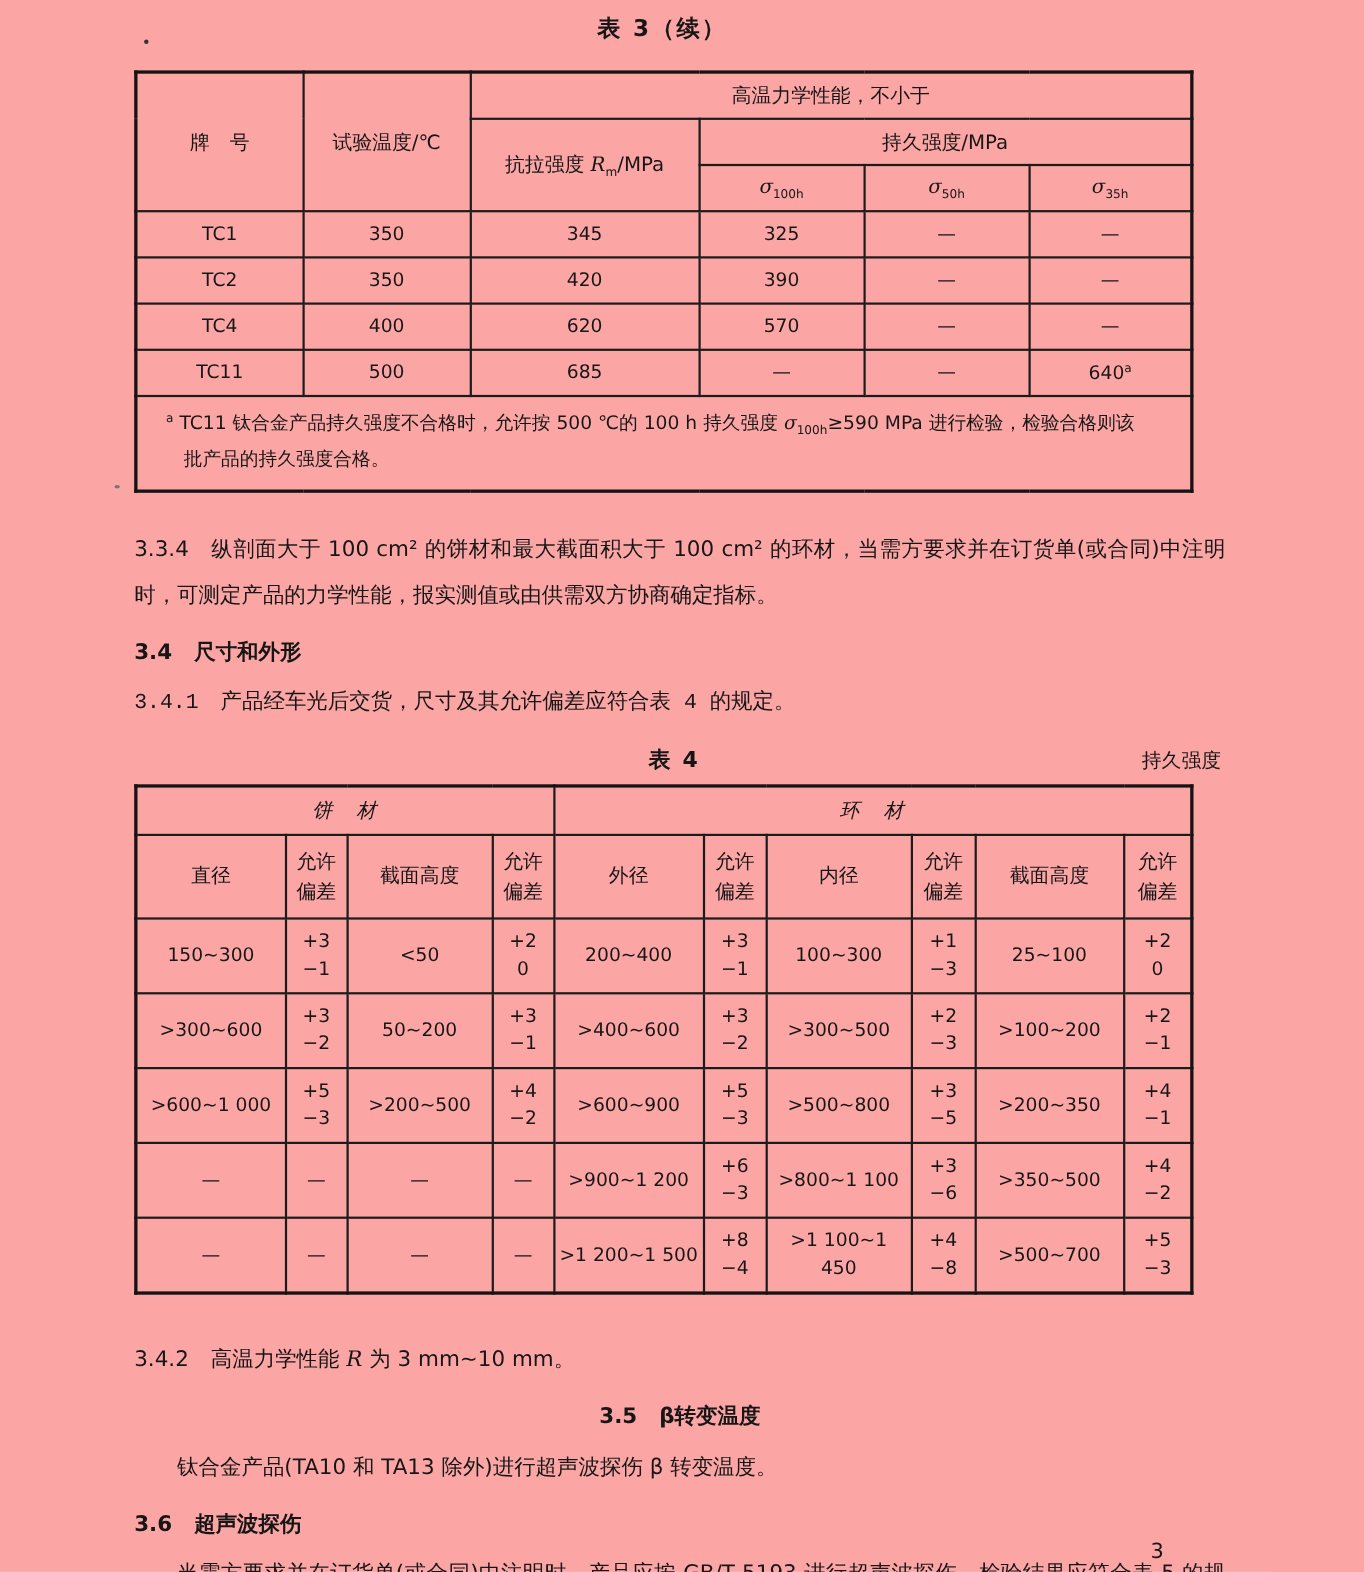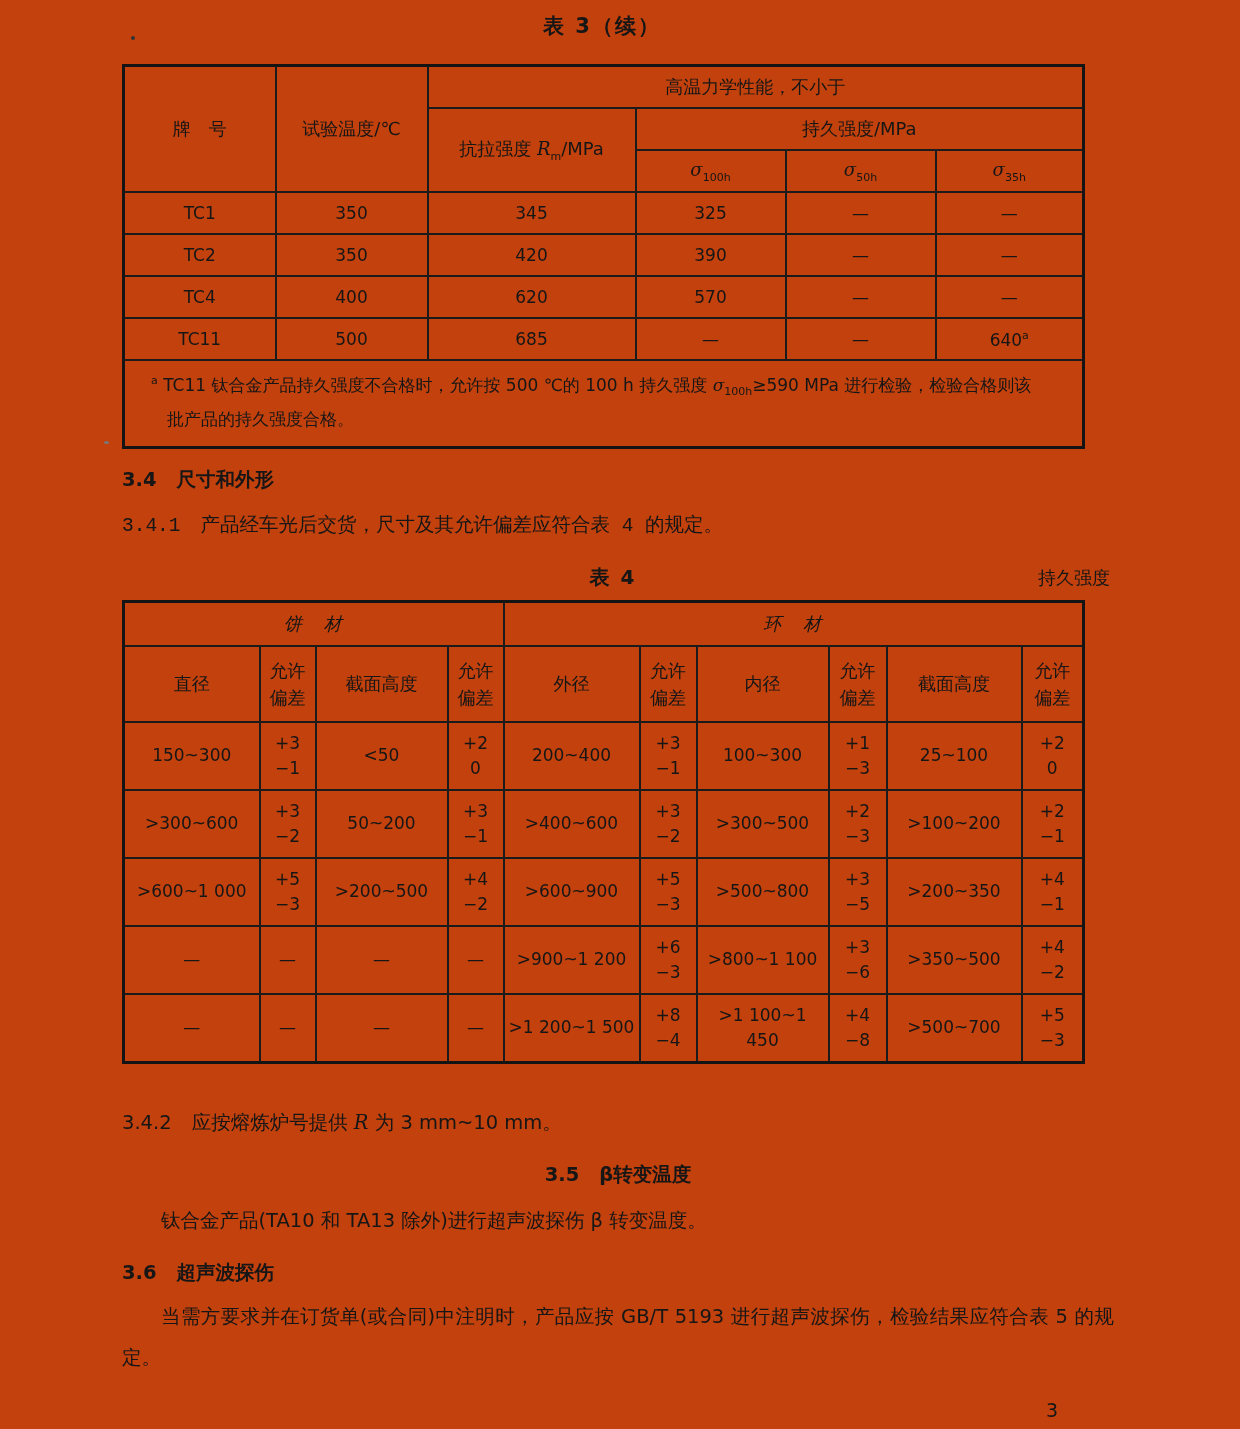--- a/index.html
+++ b/index.html
@@ -1,19 +1,19 @@
 <!DOCTYPE html>
 <html><head>
 <meta charset="utf-8">
 <style>
   html,body{margin:0;padding:0;background:#ffffff;}
   .page{
     position:relative;
     width:1240px;height:1429px;
-    background:#c2410c;
+    background:#fca5a5;
     color:#161616;
     font-family:"DejaVu Sans","Liberation Sans",sans-serif;
     overflow:hidden;
   }
   
   .t3-title{
     width:960px;margin:12px 0 0 122px;
     text-align:center;font-size:21px;font-weight:bold;
     letter-spacing:2px;
   }
@@ -152,20 +152,21 @@
     <tfoot>
       <tr>
         <td colspan="6" class="fn-cell">
           <div><sup>a</sup> <span>TC11 钛合金产品持久强度不合格时，允许按 500 ℃的 100 h 持久强度 </span><i>σ</i><sub>100h</sub><span>≥590 MPa 进行检验，检验合格则该</span></div>
           <div class="fn-line2">批产品的持久强度合格。</div>
         </td>
       </tr>
     </tfoot>
   </table>
 
+  <p class="para mt-334"><span class="num">3.3.4</span><span>纵剖面大于 100 cm² 的饼材和最大截面积大于 100 cm² 的环材，当需方要求并在订货单(或合同)中注明时，可测定产品的力学性能，报实测值或由供需双方协商确定指标。</span></p>
 
   <p class="heading mt-34"><span class="num">3.4</span><span>尺寸和外形</span></p>
 
   <p class="para mt-341"><span class="num">3.4.1</span><span>产品经车光后交货，尺寸及其允许偏差应符合表 4 的规定。</span></p>
 
   <div class="t4-caption">
     <span class="t4-title">表 4</span>
     <span class="t4-unit">持久强度</span>
   </div>
 
@@ -283,21 +284,21 @@
           <td>&gt;1 100~1 450</td>
           <td>+4
 −8</td>
           <td>&gt;500~700</td>
           <td>+5
 −3</td>
         </tr>
       </tbody>
   </table>
 
-  <p class="para mt-342"><span class="num">3.4.2</span><span>应按熔炼炉号提供 </span><span class="sym">R</span><span> 为 3 mm~10 mm。</span></p>
+  <p class="para mt-342"><span class="num">3.4.2</span><span>高温力学性能 </span><span class="sym">R</span><span> 为 3 mm~10 mm。</span></p>
 
   <p class="heading mt-35"><span class="num">3.5</span><span>β转变温度</span></p>
 
   <p class="para indent mt-35t"><span>钛合金产品(TA10 和 TA13 除外)进行超声波探伤 β 转变温度。</span></p>
 
   <p class="heading mt-36"><span class="num">3.6</span><span>超声波探伤</span></p>
 
   <p class="para indent mt-36t"><span>当需方要求并在订货单(或合同)中注明时，产品应按 GB/T 5193 进行超声波探伤，检验结果应符合表 5 的规定。</span></p>
 
   <div class="page-num">3</div>

